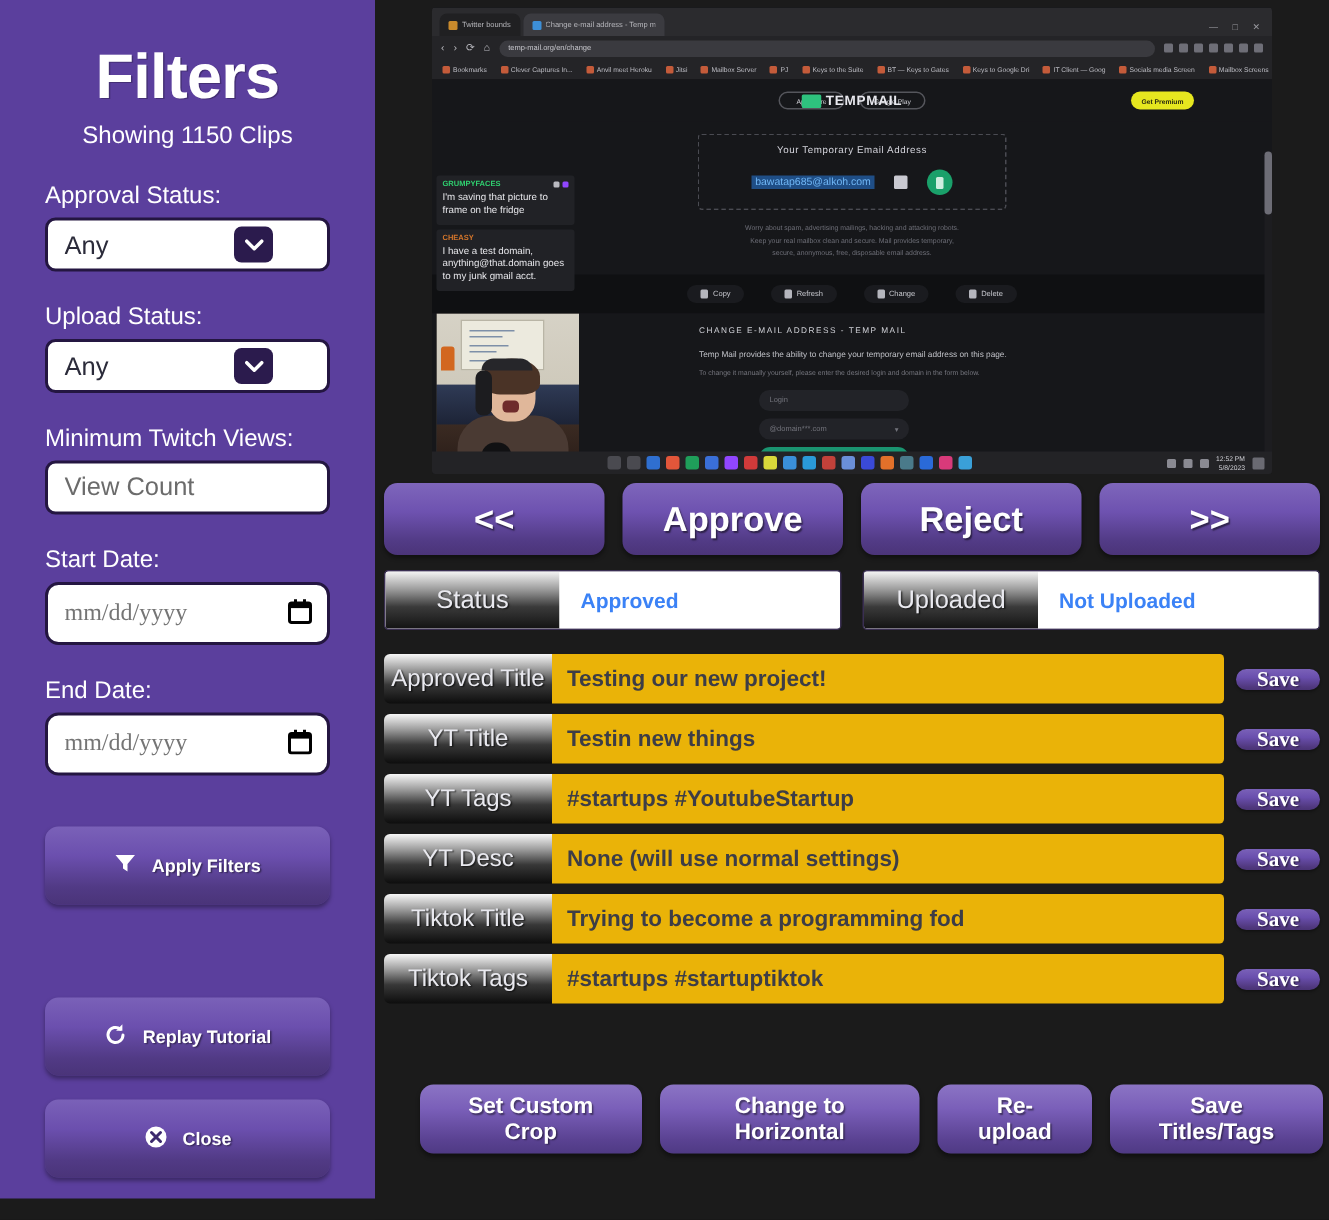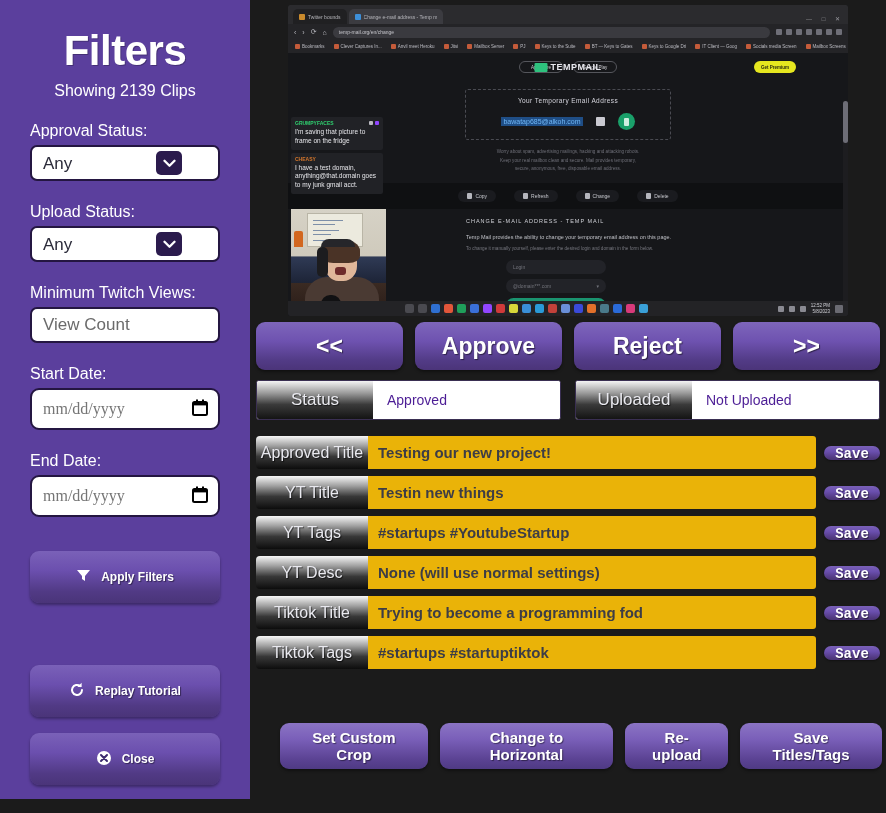--- a/index.html
+++ b/index.html
@@ -192,21 +192,21 @@
 
   
   .statusrow { position: absolute; left: 6px; top: 380px; width: 624px; display: flex; gap: 14px; }
   .statusbox { flex: 1; height: 40px; display: flex; border: 1px solid #3a2f52; border-radius: 3px; overflow: hidden; background: #fff; }
   .statuslbl {
     width: 116px; flex: 0 0 116px;
     background: linear-gradient(180deg,#f4f4f4 0%, #9a9a9a 32%, #3a3a3a 62%, #141414 100%);
     color: #e9e9ef; font-size: 17px; display: flex; align-items: center; justify-content: center;
     text-shadow: 1px 1px 1px rgba(0,0,0,0.6);
   }
-  .statusval { flex: 1; background: #fff; color: #4c1d95; font-size: 14px; display: flex; align-items: center; padding-left: 14px; }
+  .statusval { flex: 1; background: #fff; color: #3b82f6; font-size: 14px; display: flex; align-items: center; padding-left: 14px; font-weight: bold; }
 
   
   .forms { position: absolute; left: 6px; top: 436px; width: 624px; }
   .frow { display: flex; align-items: center; gap: 0; margin-bottom: 7px; height: 33px; }
   .fchip {
     width: 112px; flex: 0 0 112px; height: 33px;
     background: linear-gradient(180deg,#f7f7f7 0%, #a0a0a0 30%, #383838 62%, #0d0d0d 100%);
     color: #e9e9ef; font-size: 16px; display: flex; align-items: center; justify-content: center;
     border-radius: 4px 0 0 4px; text-shadow: 1px 1px 1px rgba(0,0,0,0.6);
   }
@@ -215,21 +215,21 @@
     background: #eab308; color: #3d3d46; font-size: 15px; font-weight: bold;
     padding: 0 10px; font-family: "Liberation Sans", sans-serif;
   }
   .fsave {
     width: 56px; flex: 0 0 56px; height: 14px; margin-left: 8px;
     border: none; border-radius: 12px; cursor: pointer;
     background: linear-gradient(180deg,#7a61b8 0%, #6a4fae 40%, #51397f 85%, #4a3376 100%);
     color: #fff; font-size: 14px; font-weight: bold;
     text-shadow: 1px 1px 1px rgba(0,0,0,0.5);
     box-shadow: 0 1px 2px rgba(0,0,0,0.4);
-    font-family: Liberation Mono, monospace;
+    font-family: Liberation Serif, serif;
   }
 
   
   .actions { position: absolute; left: 30px; top: 678px; width: 602px; display: flex; gap: 12px; }
   .actbtn {
     height: 46px; border: none; border-radius: 9px; cursor: pointer;
     background: linear-gradient(180deg,#8b74c4 0%, #7a5fb9 35%, #5a4292 80%, #4f3a84 100%);
     color: #fff; font-size: 15px; font-weight: bold;
     padding: 0 18px;
     text-shadow: 1px 1px 1px rgba(0,0,0,0.45);
@@ -239,21 +239,21 @@
   }
   .sb-edge { position:absolute; left:0; bottom:0; width:250px; height:7px; background:#1b1b1b; }
 </style>
 </head>
 <body>
 
 <div class="app">
 
   <aside class="sidebar">
     <div class="sidebar-title">Filters</div>
-    <div class="sidebar-sub">Showing 2139 Clips</div>
+    <div class="sidebar-sub">Showing 1150 Clips</div>
 
     <label class="field-label">Approval Status:</label>
     <div class="sel-wrap">
       <select class="sel">
         <option>Any</option>
       </select>
       <span class="sel-arrow">
         <svg width="13" height="9" viewBox="0 0 13 9">
             <path d="M1.5 1.8 L6.5 6.8 L11.5 1.8" stroke="#fff" stroke-width="2.3" fill="none" stroke-linecap="round" stroke-linejoin="round"></path>
           </svg>

